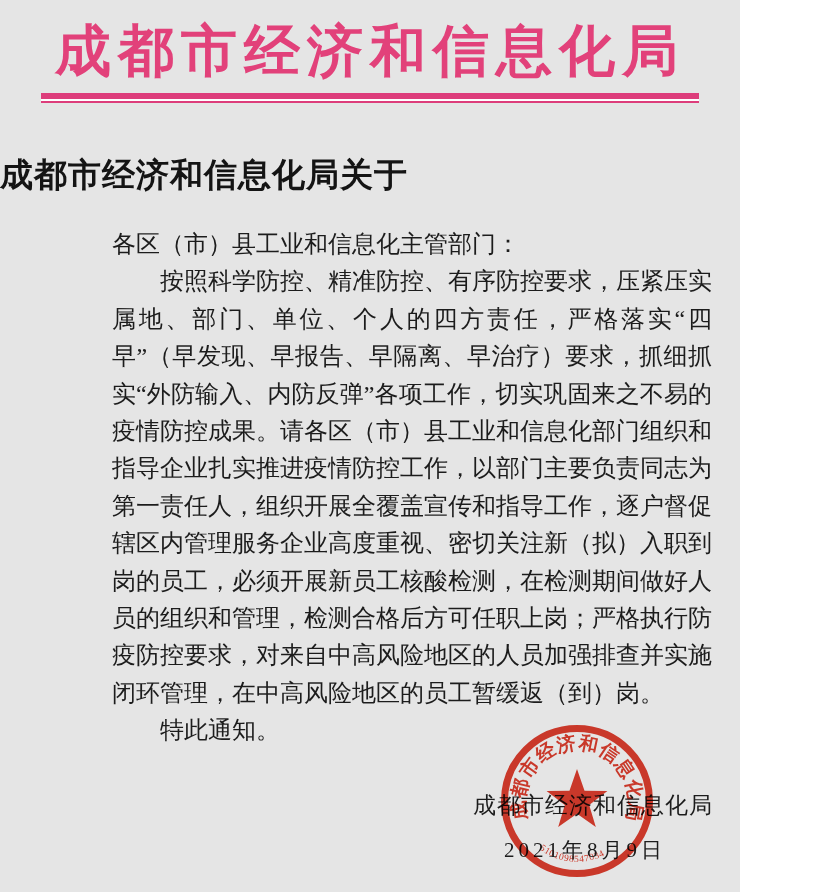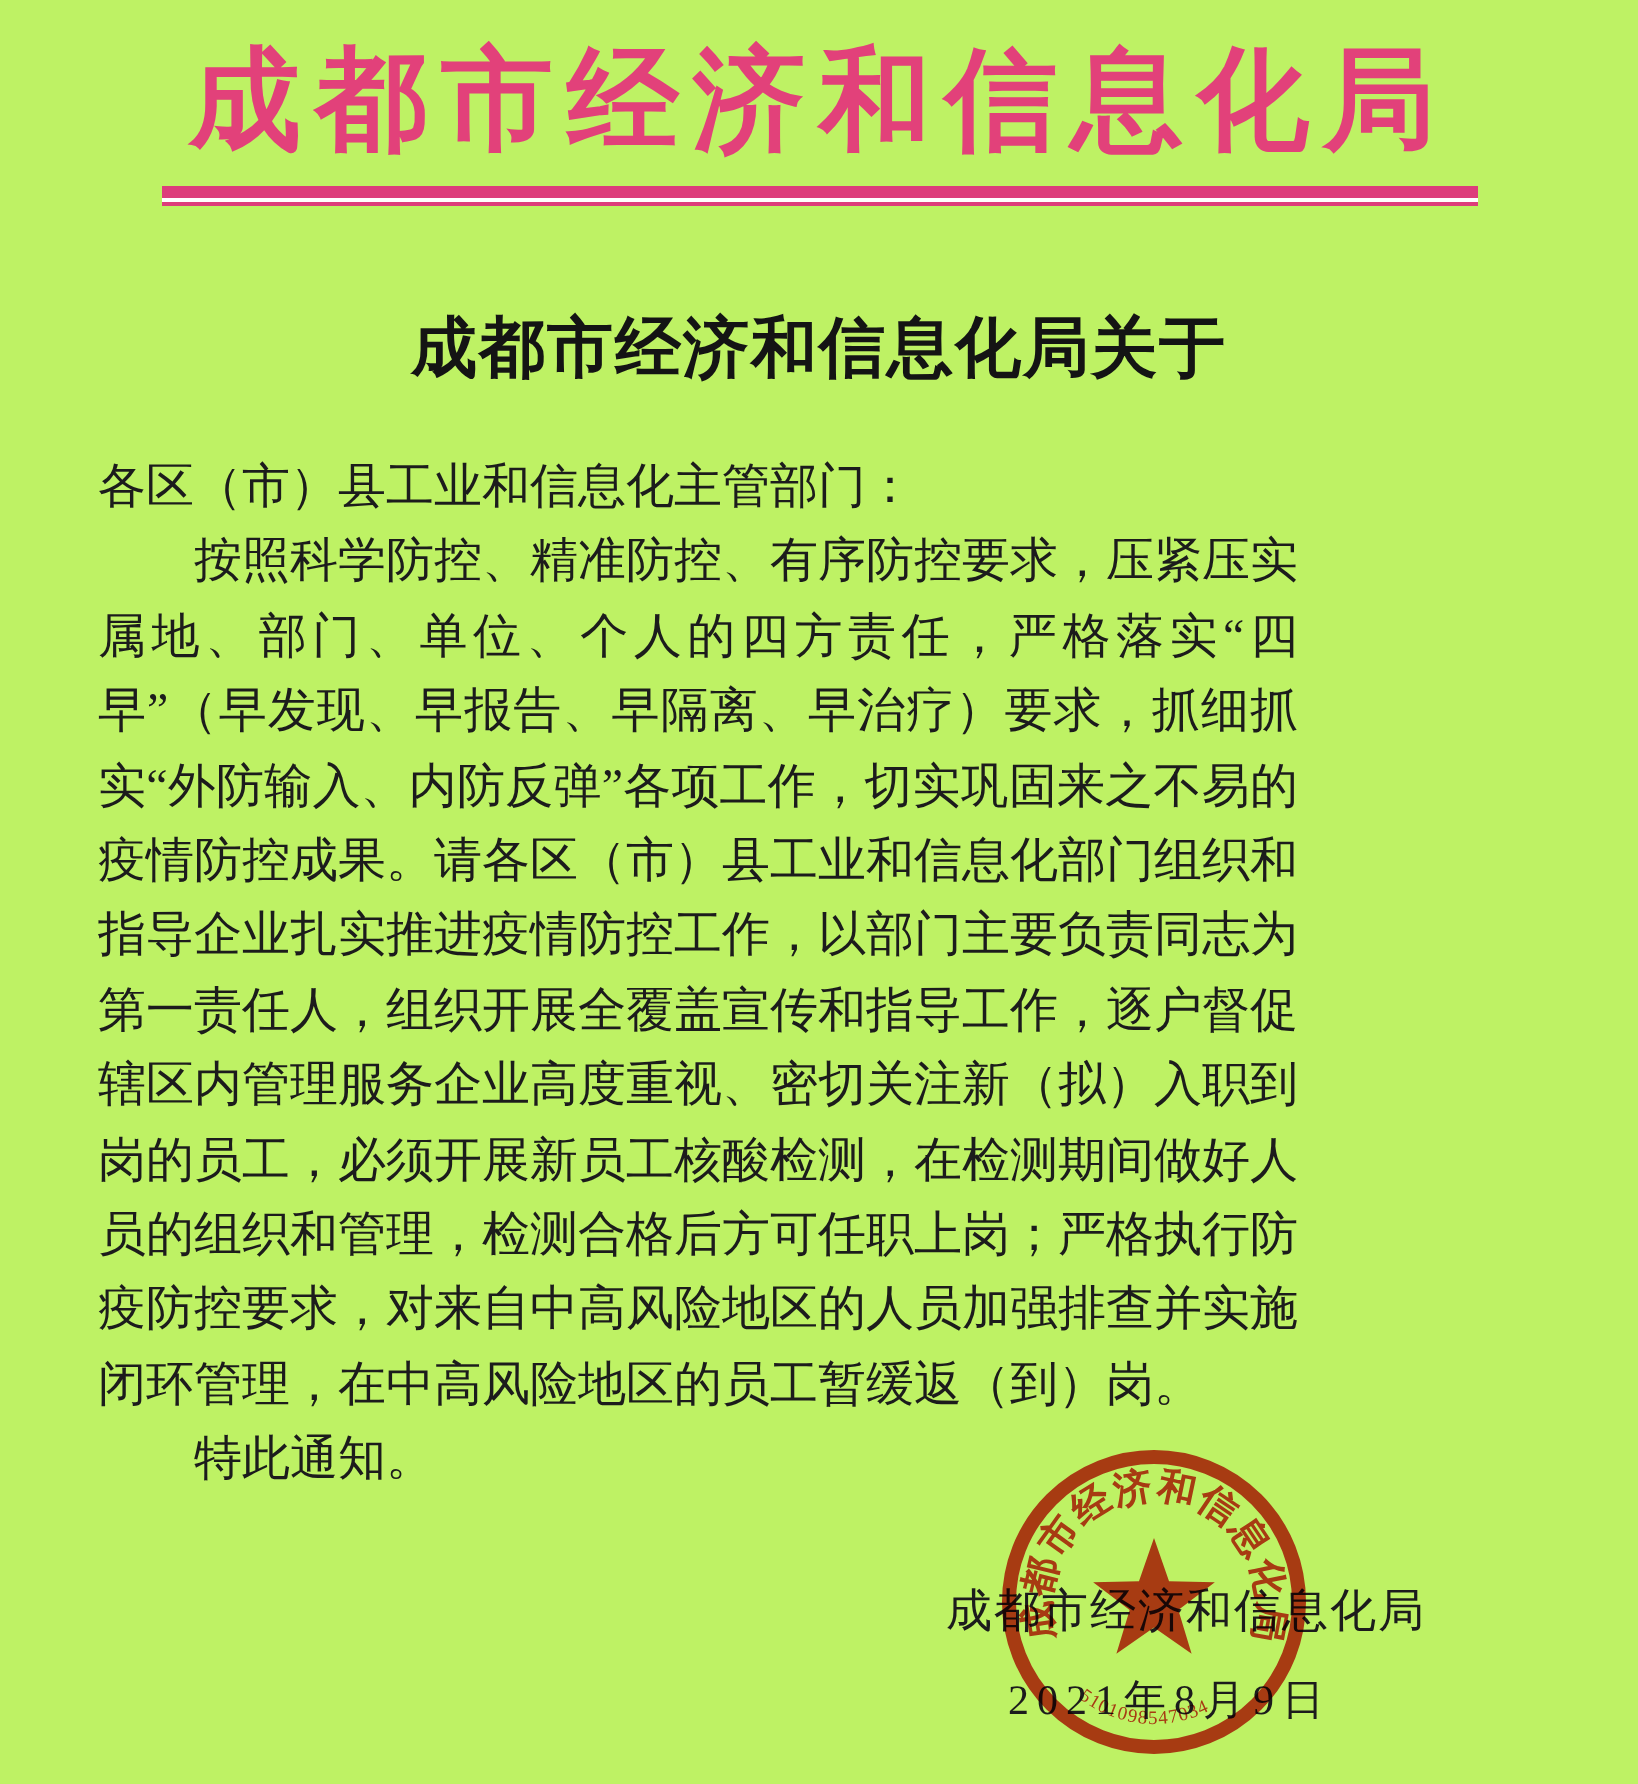--- a/index.html
+++ b/index.html
@@ -2,23 +2,23 @@
 <html><head>
 <meta charset="utf-8">
 <style>
   html, body {
     margin: 0;
     padding: 0;
     background: #ffffff;
   }
   .page {
     position: relative;
-    width: 819px;
+    width: 740px;
     height: 892px;
-    background: #bef264;
+    background: #e5e5e5;
     overflow: hidden;
     font-family: "Liberation Serif", "DejaVu Serif", serif;
   }
 
   
   .letterhead { padding-top: 14px; }
   .agency-name {
     text-align: center;
     font-size: 56px;
     line-height: 74px;
@@ -31,32 +31,32 @@
     width: 658px;
     margin: 5px auto 0 auto;
   }
   .rule-thick { height: 6px; background: #dd3d7b; }
   .rule-gap   { height: 2px; background: #ffffff; }
   .rule-thin  { height: 2px; background: #dd3d7b; }
 
   
   .notice-title {
     margin-top: 50px;
-    text-align: center;
+    text-align: left;
     font-weight: bold;
     font-size: 33px;
     line-height: 45px;
     color: #141414;
     letter-spacing: 1px;
   }
 
   
   .body-block {
     width: 600px;
-    margin: 28px 107px 0 49px;
+    margin: 28px 107px 0 112px;
     font-size: 24px;
     line-height: 37.4px;
     color: #1c1c1c;
     text-align: justify;
   }
   .body-block p { margin: 0; }
   .indent { text-indent: 2em; }
 
   
   .sig-agency {

